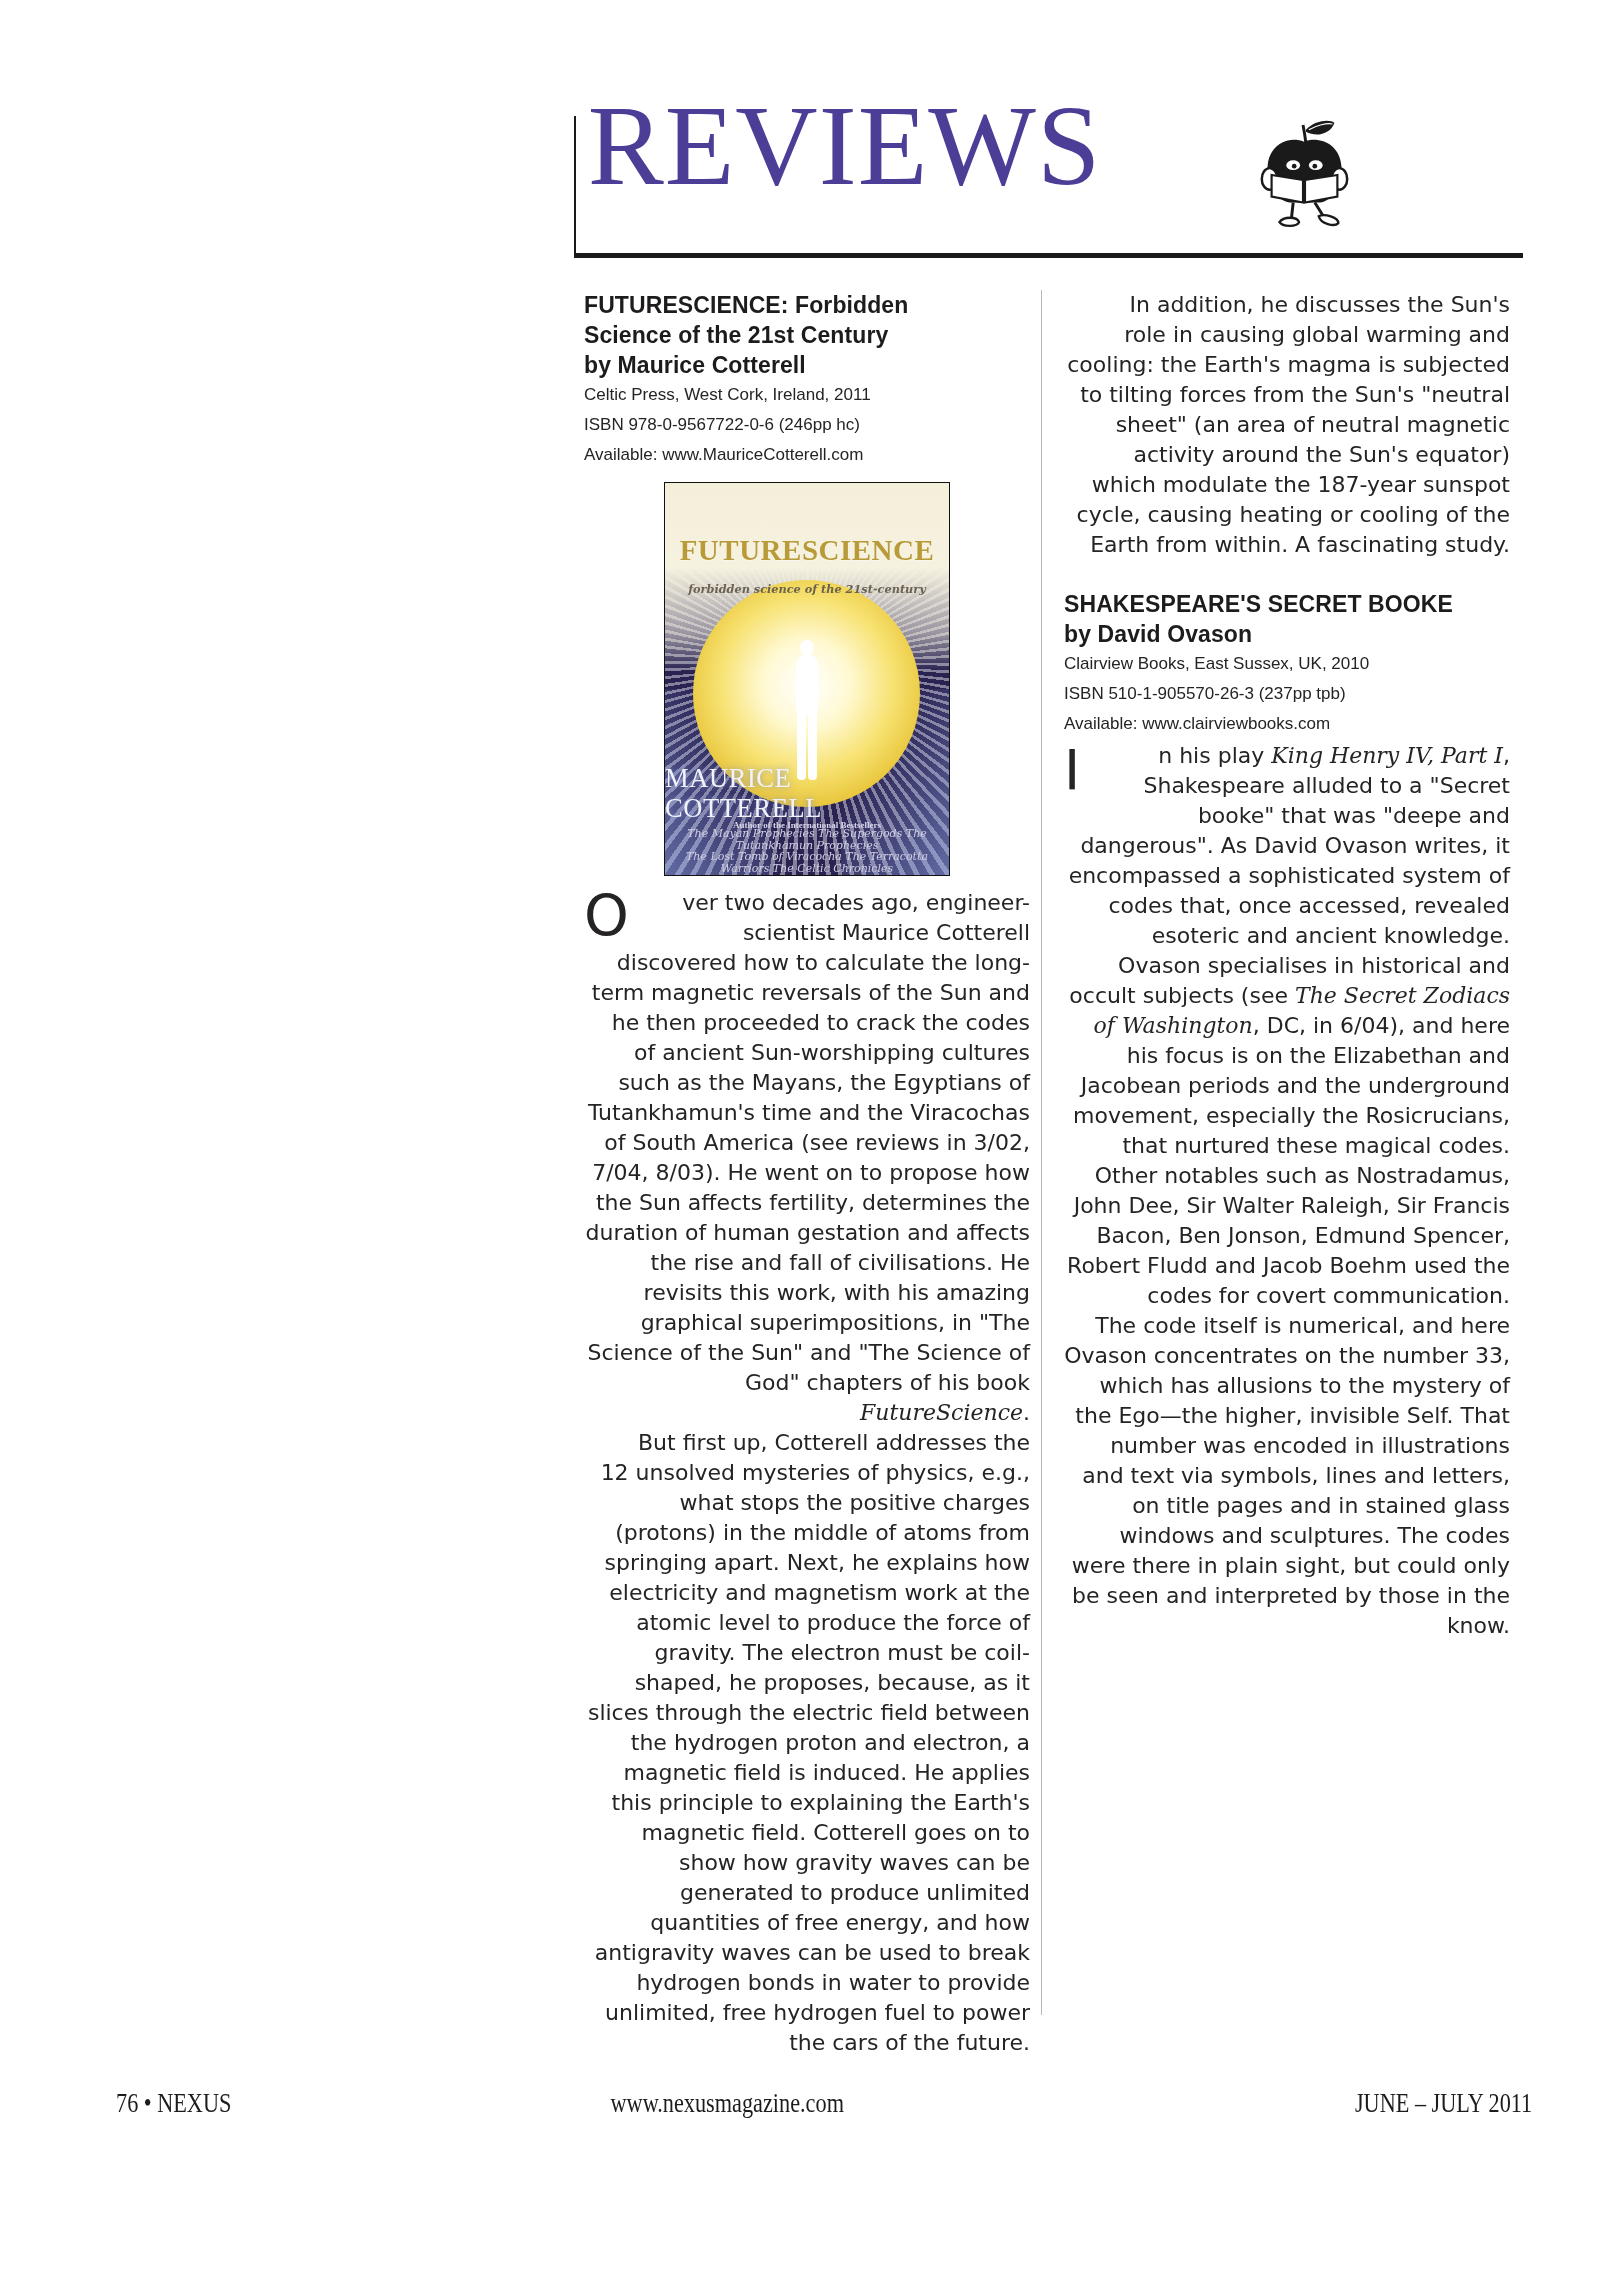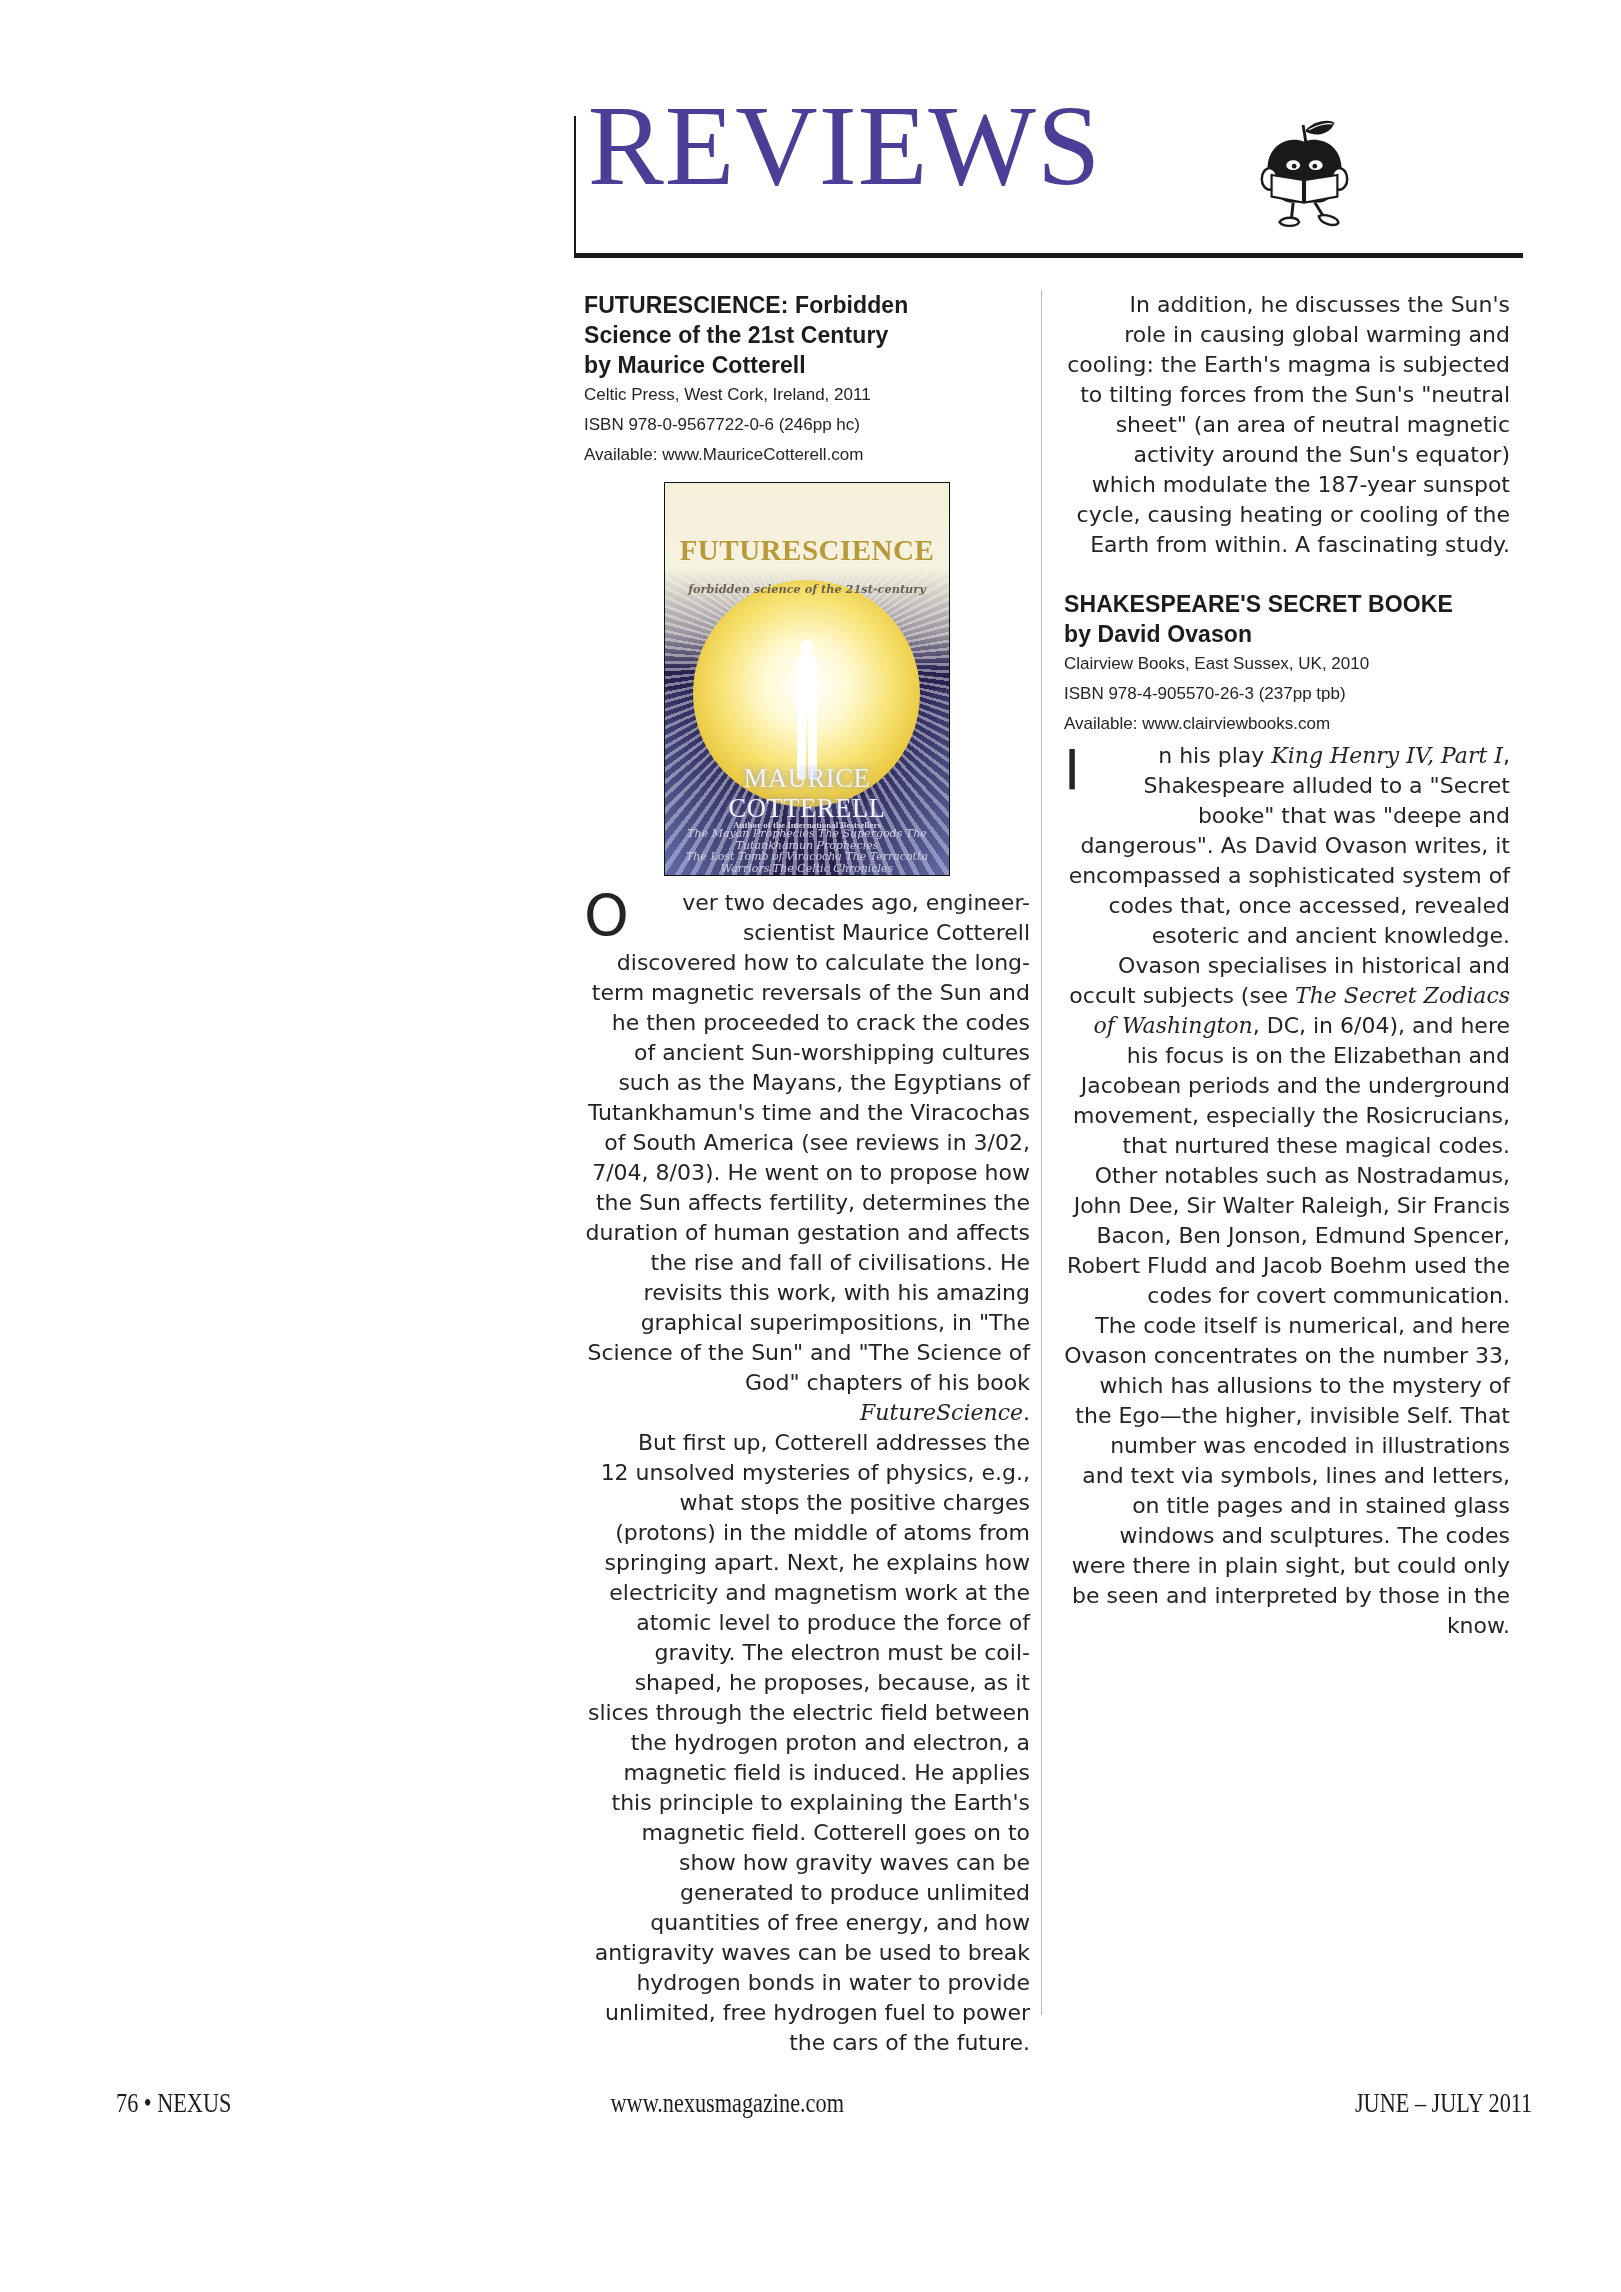--- a/index.html
+++ b/index.html
@@ -224,21 +224,20 @@
     font-family: "DejaVu Serif", serif;
     font-style: italic;
     font-weight: bold;
     font-size: 11.3px;
     color: #6b6250;
   }
   .cover-author {
     position: absolute;
     left: 0; right: 0;
     top: 280px;
-    text-align: center;
     font-family: "Liberation Serif", "DejaVu Serif", serif;
     font-size: 26.5px;
     letter-spacing: 0.6px;
     color: #f2f2f8;
     text-shadow: 0 0 5.9px rgba(120,140,210,0.9);
   }
   .cover-credit {
     position: absolute;
     left: 0; right: 0;
     top: 327px;
@@ -375,21 +374,21 @@
   </div>
 
   <div class="col col-right">
 
     <p class="body-p indent">In addition, he discusses the Sun's role in causing global warming and cooling:  the Earth's magma is subjected to tilting forces from the Sun's "neutral sheet" (an area of neutral magnetic activity around the Sun's equator) which modulate the 187-year sunspot cycle, causing heating or cooling of the Earth from within.  A fascinating study.</p>
 
     <div class="rev-head-block second">
       <div class="rev-title">SHAKESPEARE'S SECRET BOOKE</div>
       <div class="rev-title">by David Ovason</div>
       <div class="rev-meta">Clairview Books, East Sussex, UK, 2010</div>
-      <div class="rev-meta">ISBN 978-4-905570-26-3 (237pp tpb)</div>
+      <div class="rev-meta">ISBN 510-1-905570-26-3 (237pp tpb)</div>
       <div class="rev-meta">Available:  www.clairviewbooks.com</div>
     </div>
 
     <p class="body-p">
       <span class="dropcap narrow">I</span><span>n his play </span><span class="ital">King Henry IV, Part I</span><span>, Shakespeare alluded to a "Secret booke" that was "deepe and dangerous".  As David Ovason writes, it encompassed a sophisticated system of codes that, once accessed, revealed esoteric and ancient knowledge.  Ovason specialises in historical and occult subjects (see </span><span class="ital">The Secret Zodiacs of Washington</span><span>, DC, in 6/04), and here his focus is on the Elizabethan and Jacobean periods and the underground movement, especially the Rosicrucians, that nurtured these magical codes.  Other notables such as Nostradamus, John Dee, Sir Walter Raleigh, Sir Francis Bacon, Ben Jonson, Edmund Spencer, Robert Fludd and Jacob Boehm used the codes for covert communication.</span>
     </p>
 
     <p class="body-p indent">The code itself is numerical, and here Ovason concentrates on the number 33, which has allusions to the mystery of the Ego—the higher, invisible Self.  That number was encoded in illustrations and text via symbols, lines and letters, on title pages and in stained glass windows and sculptures.  The codes were there in plain sight, but could only be seen and interpreted by those in the know.</p>
 
   </div>

